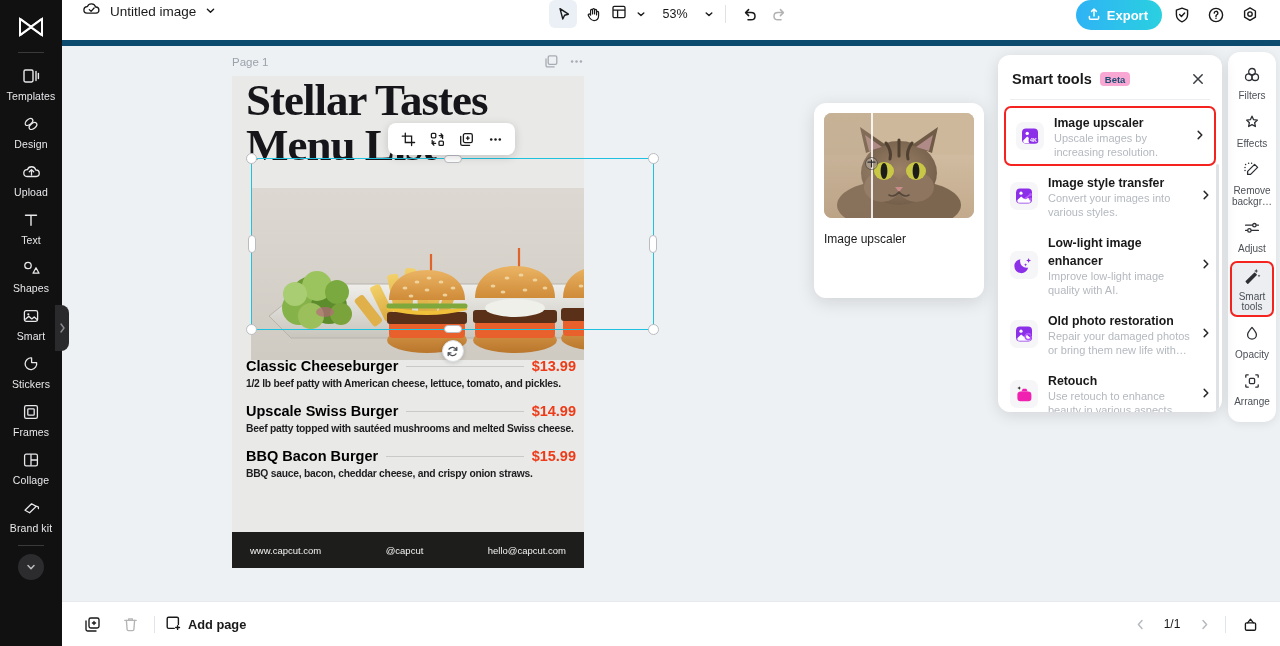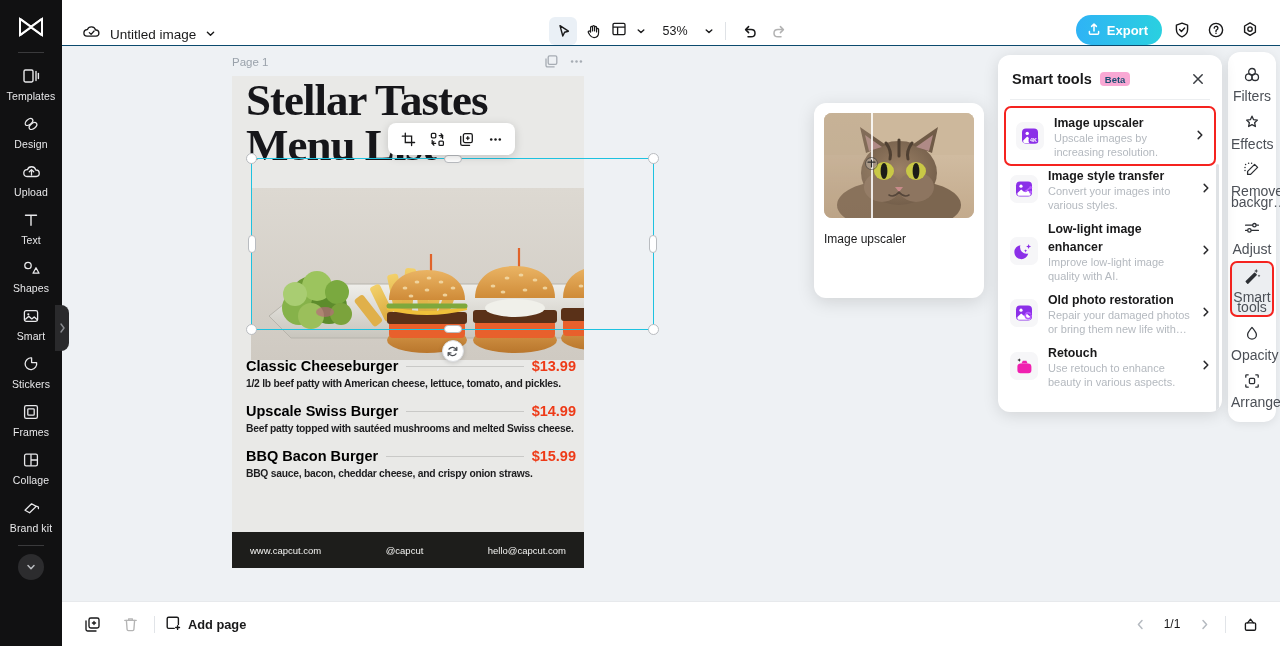--- a/index.html
+++ b/index.html
@@ -35,22 +35,22 @@
   }
   .rail-collapse {
     position: absolute; left: 55px; top: 305px; width: 14px; height: 46px;
     background: #2a2a2c; border-radius: 0 8px 8px 0; z-index: 41;
     display: flex; align-items: center; justify-content: center; cursor: pointer;
   }
 
   
   .topbar {
     position: absolute; left: 62px; top: 0; width: 1218px; height: 46px;
-    background: #fff; border-bottom: 1px solid #0c4a6e;
-    display: flex; align-items: flex-end; z-index: 30;
+    background: #fff; border-bottom: 6px solid #0c4a6e;
+    display: flex; align-items: flex-start; z-index: 30;
   }
   .doc-title-wrap { display: flex; align-items: center; gap: 9px; margin-left: 20px; cursor: pointer; }
   .doc-title { font-size: 13.5px; color: #19191a; }
   .tb-center {
     position: absolute; left: 50%; transform: translateX(-50%);
     display: flex; align-items: center; gap: 2px;
   }
   .tb-btn {
     width: 28px; height: 28px; border-radius: 6px; display: flex;
     align-items: center; justify-content: center; cursor: pointer;
@@ -167,21 +167,21 @@
   .sp-head { display: flex; align-items: center; padding: 14px 14px 10px; }
   .sp-title { font-size: 14.5px; font-weight: bold; color: #19191a; }
   .sp-beta {
     margin-left: 8px; background: #f9a8d4; color: #1c4d72; font-size: 9.5px;
     font-weight: bold; padding: 1.5px 5px; border-radius: 4px;
   }
   .sp-close { margin-left: auto; width: 20px; height: 20px; display: flex; align-items: center; justify-content: center; cursor: pointer; }
   .sp-divider { height: 1px; background: #eceef0; margin: 0 12px; }
   .sp-list { flex: 1; overflow: hidden; padding: 6px 0 0; position: relative; }
   .sp-row {
-    display: flex; align-items: center; gap: 10px; padding: 0 10px 7px 12px;
+    display: flex; align-items: center; gap: 10px; padding: 7px 10px 7px 12px;
     cursor: pointer; position: relative;
   }
   .sp-row.selected { border: 2px solid #f5231f; border-radius: 7px; margin: 0 6px; padding: 5px 8px 5px 10px; background: #fff; }
   .sp-ic {
     width: 28px; height: 28px; border-radius: 7px; flex: 0 0 28px;
     display: flex; align-items: center; justify-content: center; background: #f6f6f8;
   }
   .sp-txt { flex: 1; min-width: 0; }
   .sp-name { font-size: 12.3px; font-weight: bold; color: #19191a; line-height: 15px; }
   .sp-desc { font-size: 11px; color: #b4b9bf; line-height: 13.5px; margin-top: 1px; }
@@ -192,21 +192,21 @@
   .right-rail {
     position: absolute; right: 4px; top: 52px; width: 48px;
     background: #fff; border-radius: 12px; box-shadow: 0 2px 10px rgba(0,0,0,.08);
     padding: 8px 0 10px; z-index: 24;
     display: flex; flex-direction: column; align-items: center; gap: 2px;
   }
   .rr-item {
     width: 44px; padding: 6px 0 4px; display: flex; flex-direction: column;
     align-items: center; gap: 3px; cursor: pointer; border-radius: 7px;
   }
-  .rr-item .rl { font-size: 14px; line-height: 10.5px; color: #4c5057; text-align: center; max-width: 42px; }
+  .rr-item .rl { font-size: 10px; line-height: 10.5px; color: #4c5057; text-align: center; max-width: 42px; }
   .rr-item.selected { background: #eceef1; border: 2px solid #f5231f; padding: 4px 0 2px; }
 
   
   .bottombar {
     position: absolute; left: 62px; bottom: 0; width: 1218px; height: 45px;
     background: #fff; border-top: 1px solid #e7e9ec;
     display: flex; align-items: center; z-index: 30;
   }
   .bb-left { display: flex; align-items: center; gap: 10px; margin-left: 16px; }
   .bb-sep { width: 1px; height: 17px; background: #e1e4e8; }

